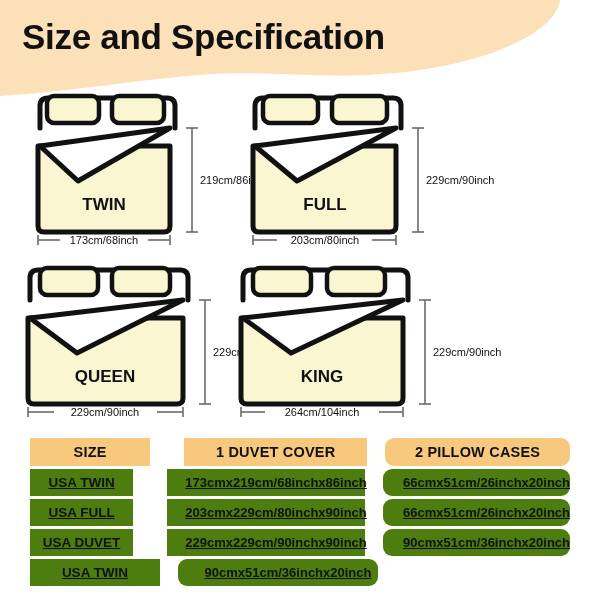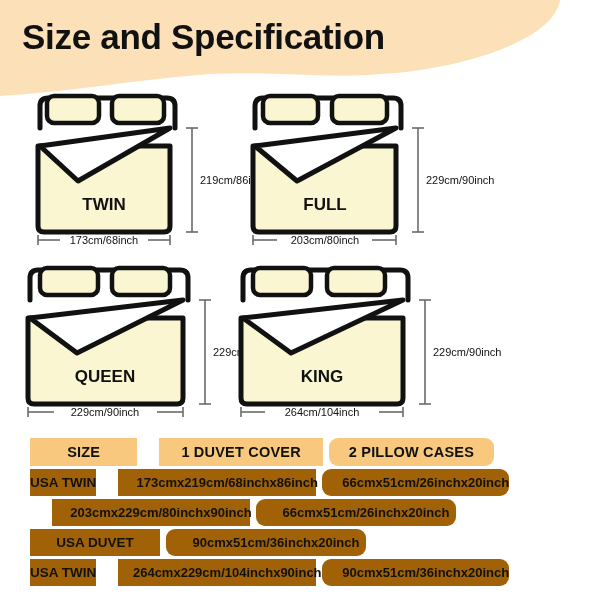--- a/index.html
+++ b/index.html
@@ -54,22 +54,23 @@
 
   
   #spec-table {
     position: absolute;
     left: 30px;
     top: 438px;
     width: 540px;
   }
   .t-row {
     display: flex;
-    width: 464px;
+    width: 540px;
     margin-bottom: 3px;
+    gap: 12px;
   }
   .t-cell {
     box-sizing: border-box;
     display: flex;
     align-items: center;
     justify-content: center;
     height: 27px;
     font-size: 13.5px;
     font-weight: bold;
     color: #111111;
@@ -79,21 +80,22 @@
   .c-duvet { width: 198px; margin-left: 22px; }
   .c-pillow{ width: 200px; margin-left: 6px; border-radius: 9px; }
 
   .t-row.header .t-cell {
     background: #f7c87d;
     height: 28px;
     font-size: 14.5px;
     letter-spacing: 0.2px;
   }
   .t-row.data .t-cell {
-    background: #a16207;
+    background: #4d7c0f;
+    text-decoration: underline;
   }
   .t-row.data .c-duvet,
   .t-row.data .c-pillow {
     font-size: 13px;
     padding-left: 20px;
   }
 </style>
 </head>
 <body>
 
@@ -226,28 +228,29 @@
     <div class="t-cell c-pillow">2 PILLOW CASES</div>
   </div>
 
   <div class="t-row data">
     <div class="t-cell c-size">USA TWIN</div>
     <div class="t-cell c-duvet">173cmx219cm/68inchx86inch</div>
     <div class="t-cell c-pillow">66cmx51cm/26inchx20inch</div>
   </div>
 
   <div class="t-row data">
+    <div class="t-cell c-size">USA FULL</div>
     <div class="t-cell c-duvet">203cmx229cm/80inchx90inch</div>
     <div class="t-cell c-pillow">66cmx51cm/26inchx20inch</div>
   </div>
 
   <div class="t-row data">
     <div class="t-cell c-size">USA DUVET</div>
+    <div class="t-cell c-duvet">229cmx229cm/90inchx90inch</div>
     <div class="t-cell c-pillow">90cmx51cm/36inchx20inch</div>
   </div>
 
   <div class="t-row data">
     <div class="t-cell c-size">USA TWIN</div>
-    <div class="t-cell c-duvet">264cmx229cm/104inchx90inch</div>
     <div class="t-cell c-pillow">90cmx51cm/36inchx20inch</div>
   </div>
 
 </div>
 
 </body></html>

